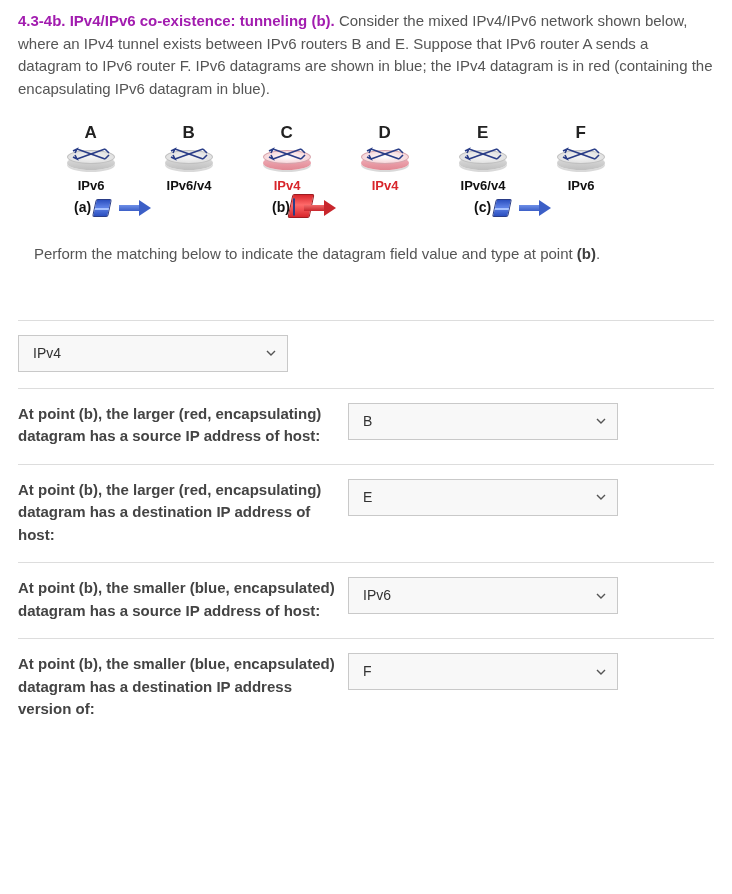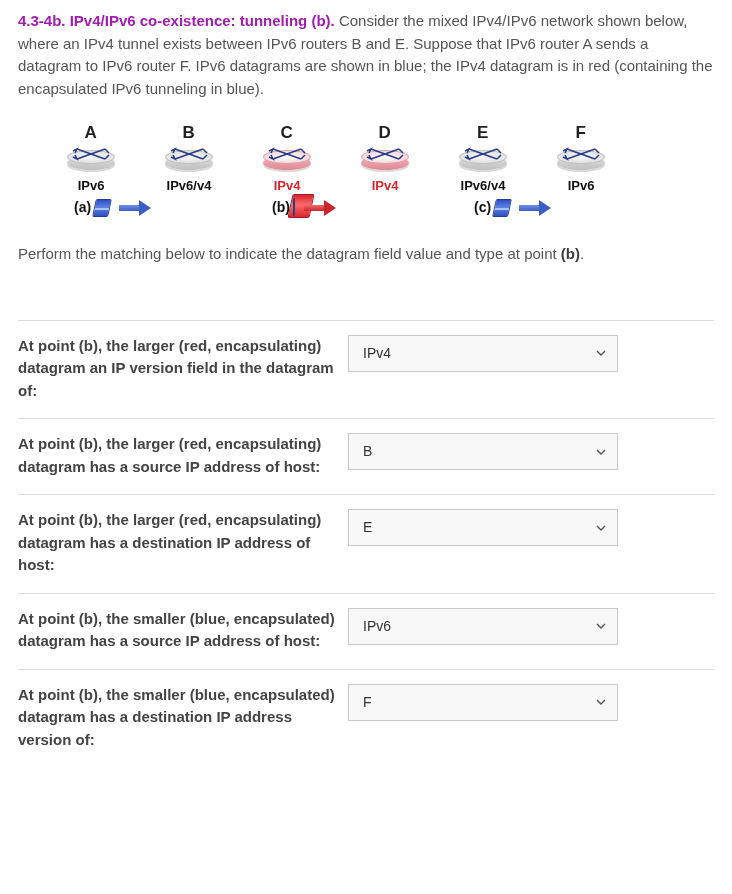--- a/index.html
+++ b/index.html
@@ -130,21 +130,21 @@
     width:0; height:0;
     border-left:12px solid #3c5fc7;
     border-top:8px solid transparent;
     border-bottom:8px solid transparent;
   }
   .arrow.red .shaft { background: linear-gradient(#f06a6a,#c8262c); }
   .arrow.red .head  { border-left-color:#c8262c; }
 
   .instr {
     color: #555;
-    margin: 10px 0 54px 0;
+    margin: 10px 0 54px 16px;
   }
   .instr b { font-weight: 700; color: #3e3e3e; }
 
   
   .qrow {
     display: flex;
     align-items: flex-start;
     border-top: 1px solid #ddd;
     padding: 14px 0 16px 0;
   }
@@ -173,21 +173,21 @@
   }
   .fake-select .chev {
     position: absolute; right: 10px; top: 50%; transform: translateY(-50%);
   }
   .chev svg { display:block; }
 </style>
 </head>
 <body>
 
 <div class="intro">
-  <span class="title-lead">4.3-4b. IPv4/IPv6 co-existence: tunneling (b).</span><span>  Consider the mixed IPv4/IPv6 network shown below, where an IPv4 tunnel exists between IPv6 routers B and E. Suppose that IPv6 router A sends a datagram to IPv6 router F.  IPv6 datagrams are shown in blue; the IPv4 datagram is in red (containing the encapsulated IPv6 tunneling in blue).</span>
+  <span class="title-lead">4.3-4b. IPv4/IPv6 co-existence: tunneling (b).</span><span>  Consider the mixed IPv4/IPv6 network shown below, where an IPv4 tunnel exists between IPv6 routers B and E. Suppose that IPv6 router A sends a datagram to IPv6 router F.  IPv6 datagrams are shown in blue; the IPv4 datagram is in red (containing the encapsulating IPv6 datagram in blue).</span>
 </div>
 
 <div class="diagram-row">
 
 <div class="router-col">
       <div class="rlabel">A</div>
       <div class="router-shape r-grey">
         <div class="router-body"></div>
         <div class="router-top"></div>
         <svg class="router-x" viewBox="0 0 48 18">
@@ -328,21 +328,20 @@
       </span>
   </div>
 </div>
 
 <div class="instr">
   <span>Perform the matching below to indicate the datagram field value and type at point </span><b>(b)</b><span>.</span>
 </div>
 
 <div id="questions">
     <div class="qrow">
-      <div class="qtext">At point (b), the larger (red, encapsulating) datagram an IP version field in the datagram of:</div>
       <div class="qsel">
         <div class="fake-select">
           <span>IPv4</span>
           <span class="chev">
             <svg width="12" height="12" viewBox="0 0 12 12">
               <polyline points="2,4 6,8 10,4" fill="none" stroke="#555" stroke-width="1.4"></polyline>
             </svg>
           </span>
         </div>
       </div>

